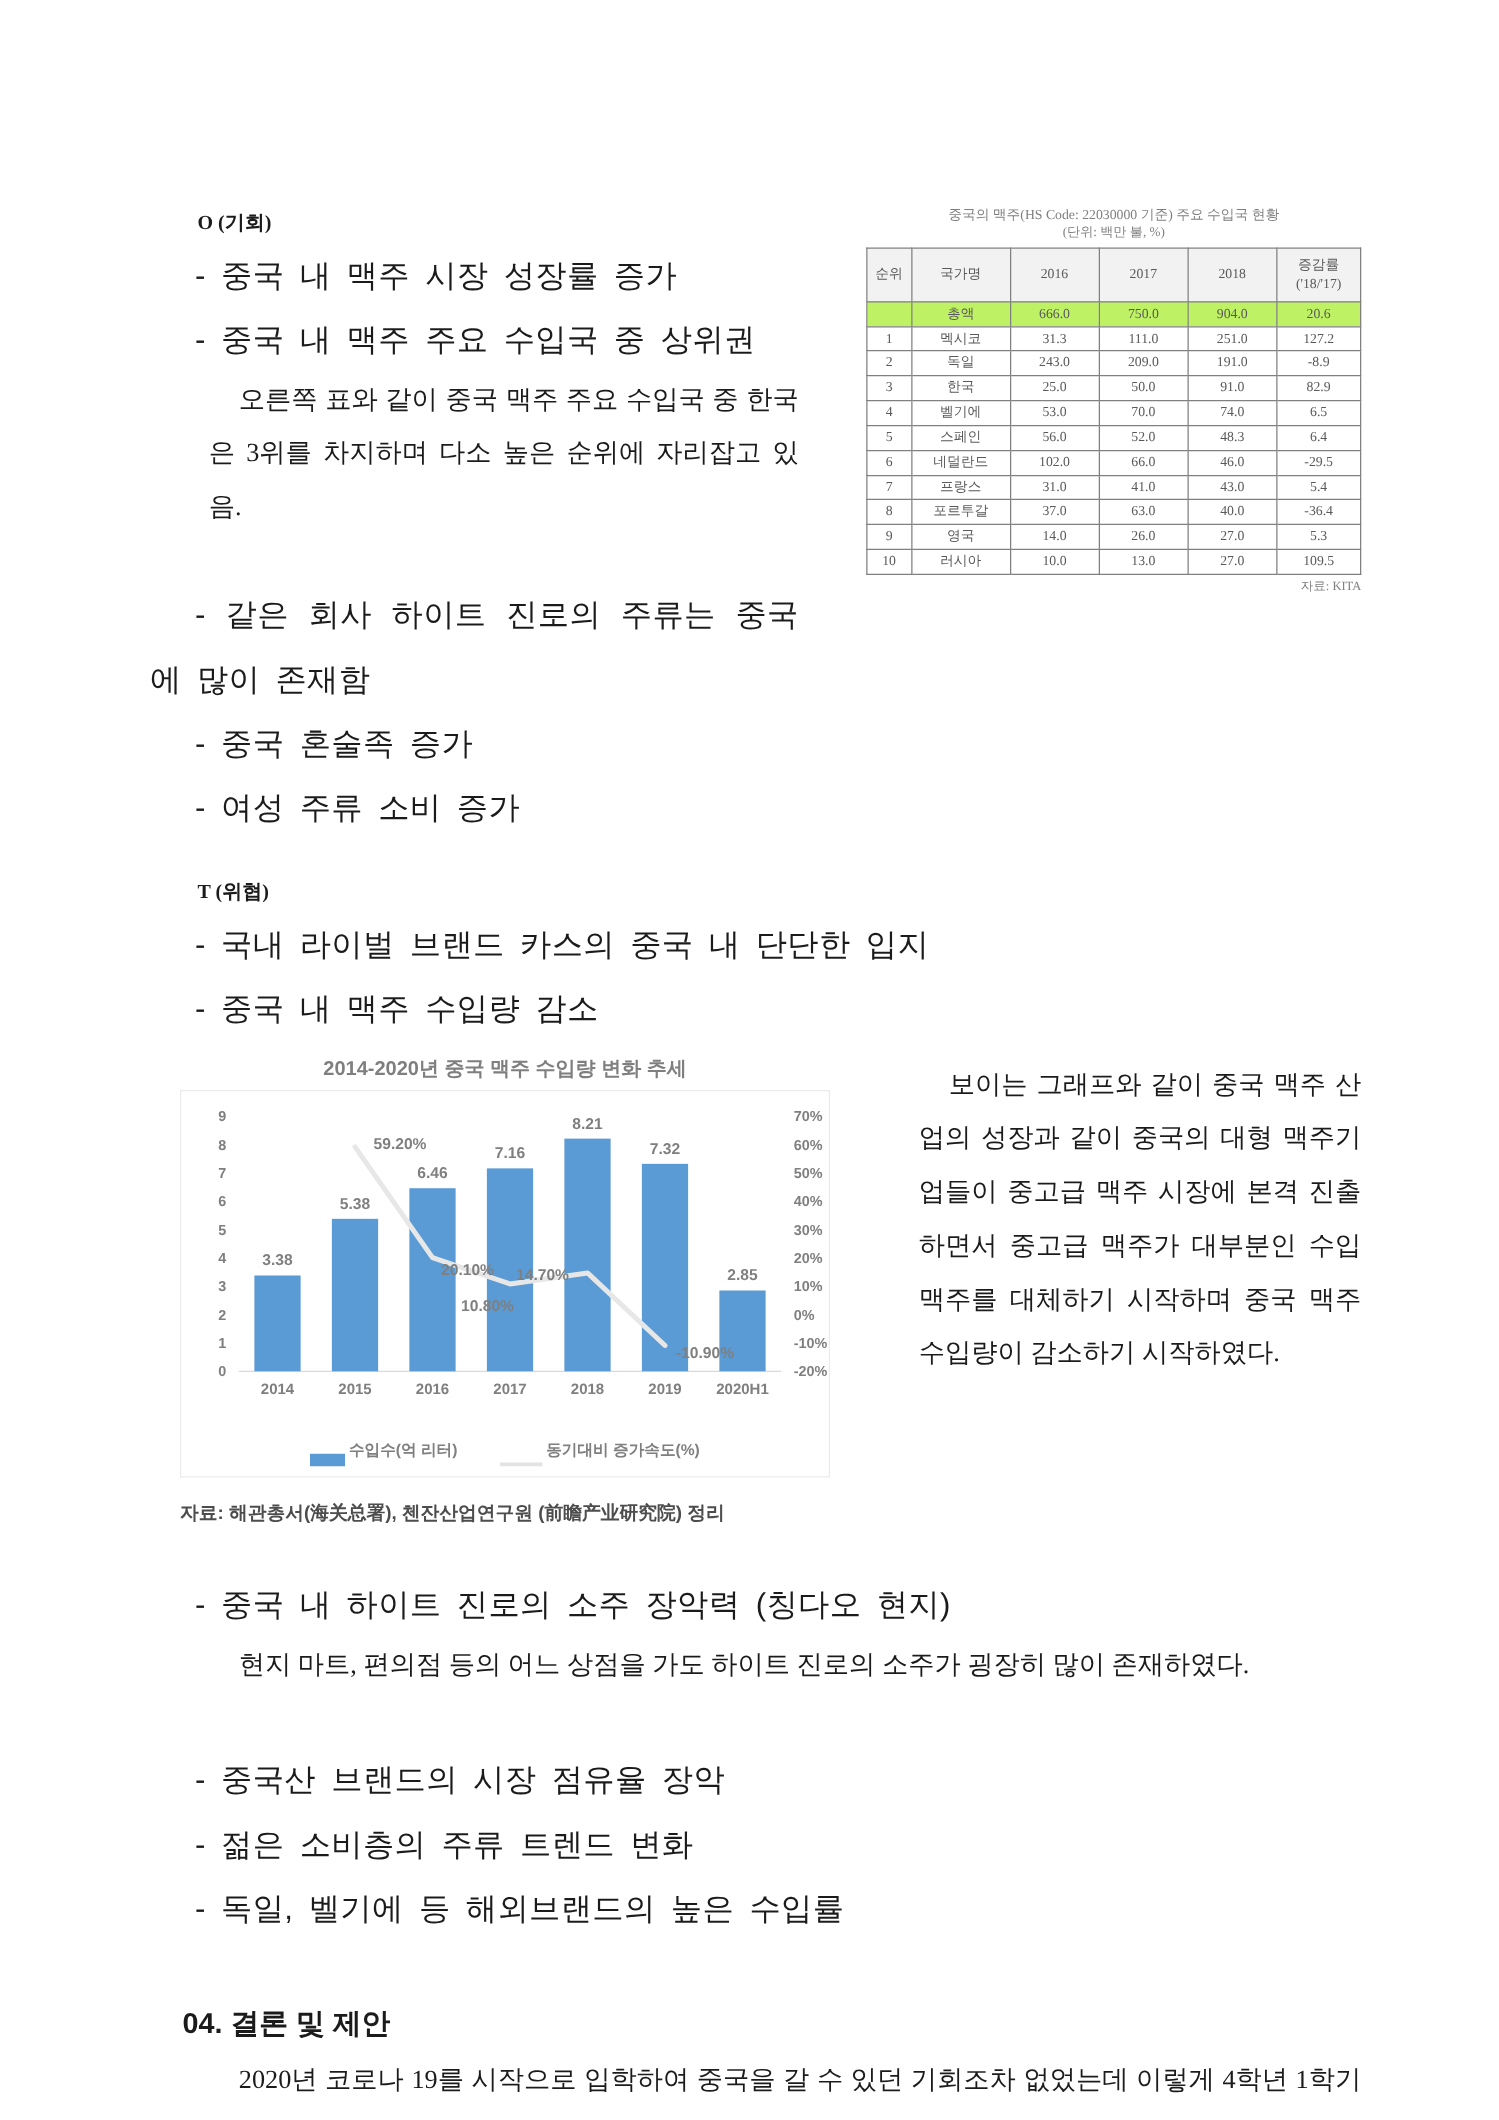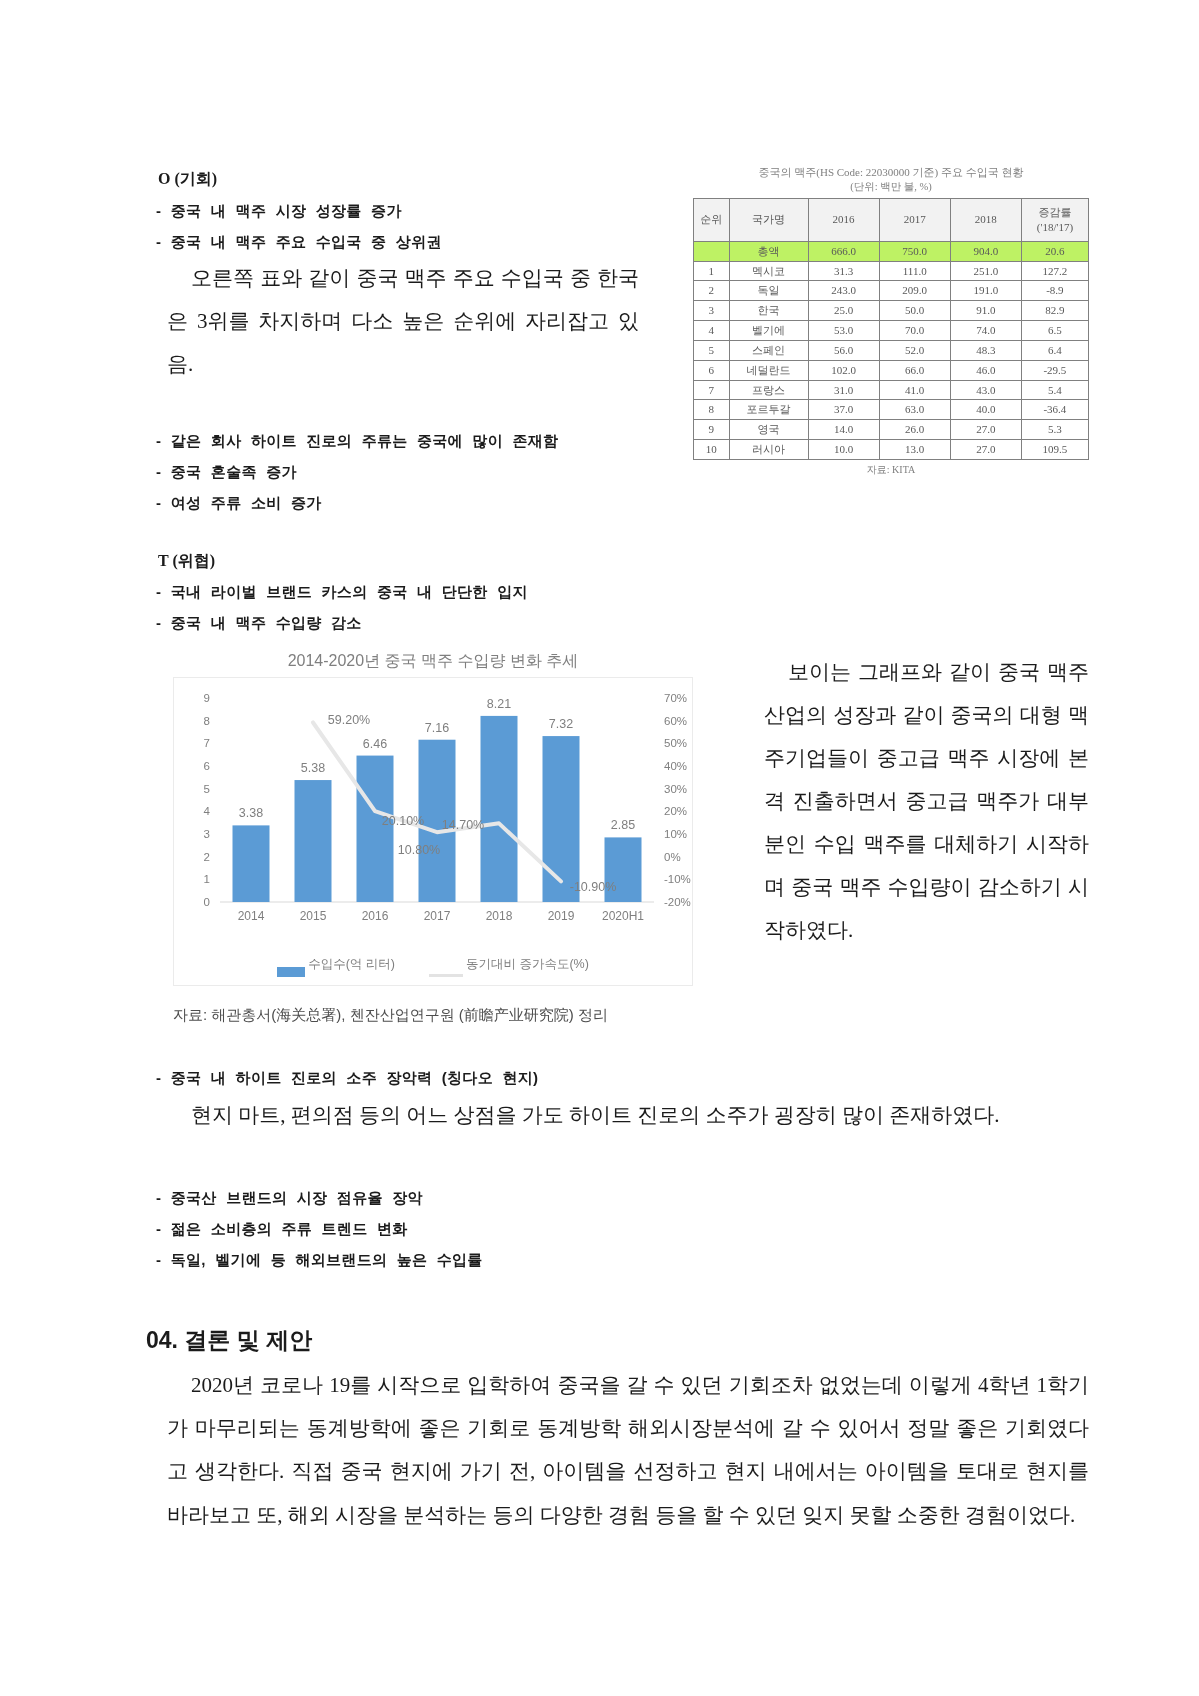--- a/index.html
+++ b/index.html
@@ -11,46 +11,46 @@
   }
   .page { padding:163px 110px 30px 120px; font-size:21px; line-height:2.05; }
 
   
   .sec-head {
     font-size:16px; font-weight:bold; margin-left:38px;
     font-family:"Liberation Serif","DejaVu Serif",serif;
   }
   .bullet {
     font-family:"Liberation Sans","DejaVu Sans",sans-serif;
-    font-weight:bold; font-size:15px;
+    font-weight:normal; font-size:25px;
     text-indent:36px; word-spacing:5px; letter-spacing:0.3px;
     text-align:justify;
   }
   .bodyp { text-align:justify; text-indent:24px;margin-left:47px; } .gap-md { height:40px; } .gap-lg { height:46px; }
 
   
   .table-fig {
     float:right; width:428px; margin:2px 0 8px 22px;
     font-family:Liberation Serif, serif;
     line-height:1.35;
     padding-left:32px;
   }
   .fig-title { font-size:11px; color:#7f7f7f; text-align:center; }
   .fig-unit  { font-size:10.5px; color:#7f7f7f; text-align:center; margin-bottom:4px; }
   table.imp { border-collapse:collapse; width:100%; table-layout:fixed;
               font-size:11px; color:#595959; text-align:center; }
   table.imp th, table.imp td { border:1px solid #808080; padding:2px 2px; font-weight:normal; }
   table.imp th { background:#f2f2f2; padding:6px 2px; }
   table.imp tr.total td { background:#bef264; }
-  .fig-source { font-size:10px; color:#7f7f7f; text-align:center; margin-top:3px; }
+  .fig-source { font-size:10px; color:#7f7f7f; text-align:right; margin-top:3px; }
 
   
   .chart-row { display:flex; align-items:flex-start; margin-top:12px; }
-  .chart-col { width:520px; margin-left:53px; flex:none;
-               font-family:"Liberation Sans","DejaVu Sans",sans-serif; }
+  .chart-col { width:520px; margin-left:24px; flex:none;
+               font-family:"Liberation Sans","DejaVu Sans",sans-serif;font-weight:bold; }
   .chart-title { font-size:16px; color:#7f7f7f; text-align:center;
                  line-height:1.3; margin-bottom:5px; }
   .chart-panel { border:1px solid #ebebeb; background:#fff; padding:6px 2px 8px 2px; }
   .legend { display:flex; justify-content:center; align-items:center; gap:34px;
             font-size:12.5px; color:#7f7f7f; margin-top:2px; }
   .legend .item { display:flex; align-items:flex-end; gap:3px; }
   .sw-bar  { width:28px; height:10px; background:#5b9bd5; display:inline-block; }
   .sw-line { width:34px; height:3px;  background:#e3e3e3; display:inline-block; }
   .chart-source { font-size:15px; color:#4d4d4d; text-align:left; margin-top:14px;
                   font-family:"Liberation Sans","DejaVu Sans",sans-serif; }

